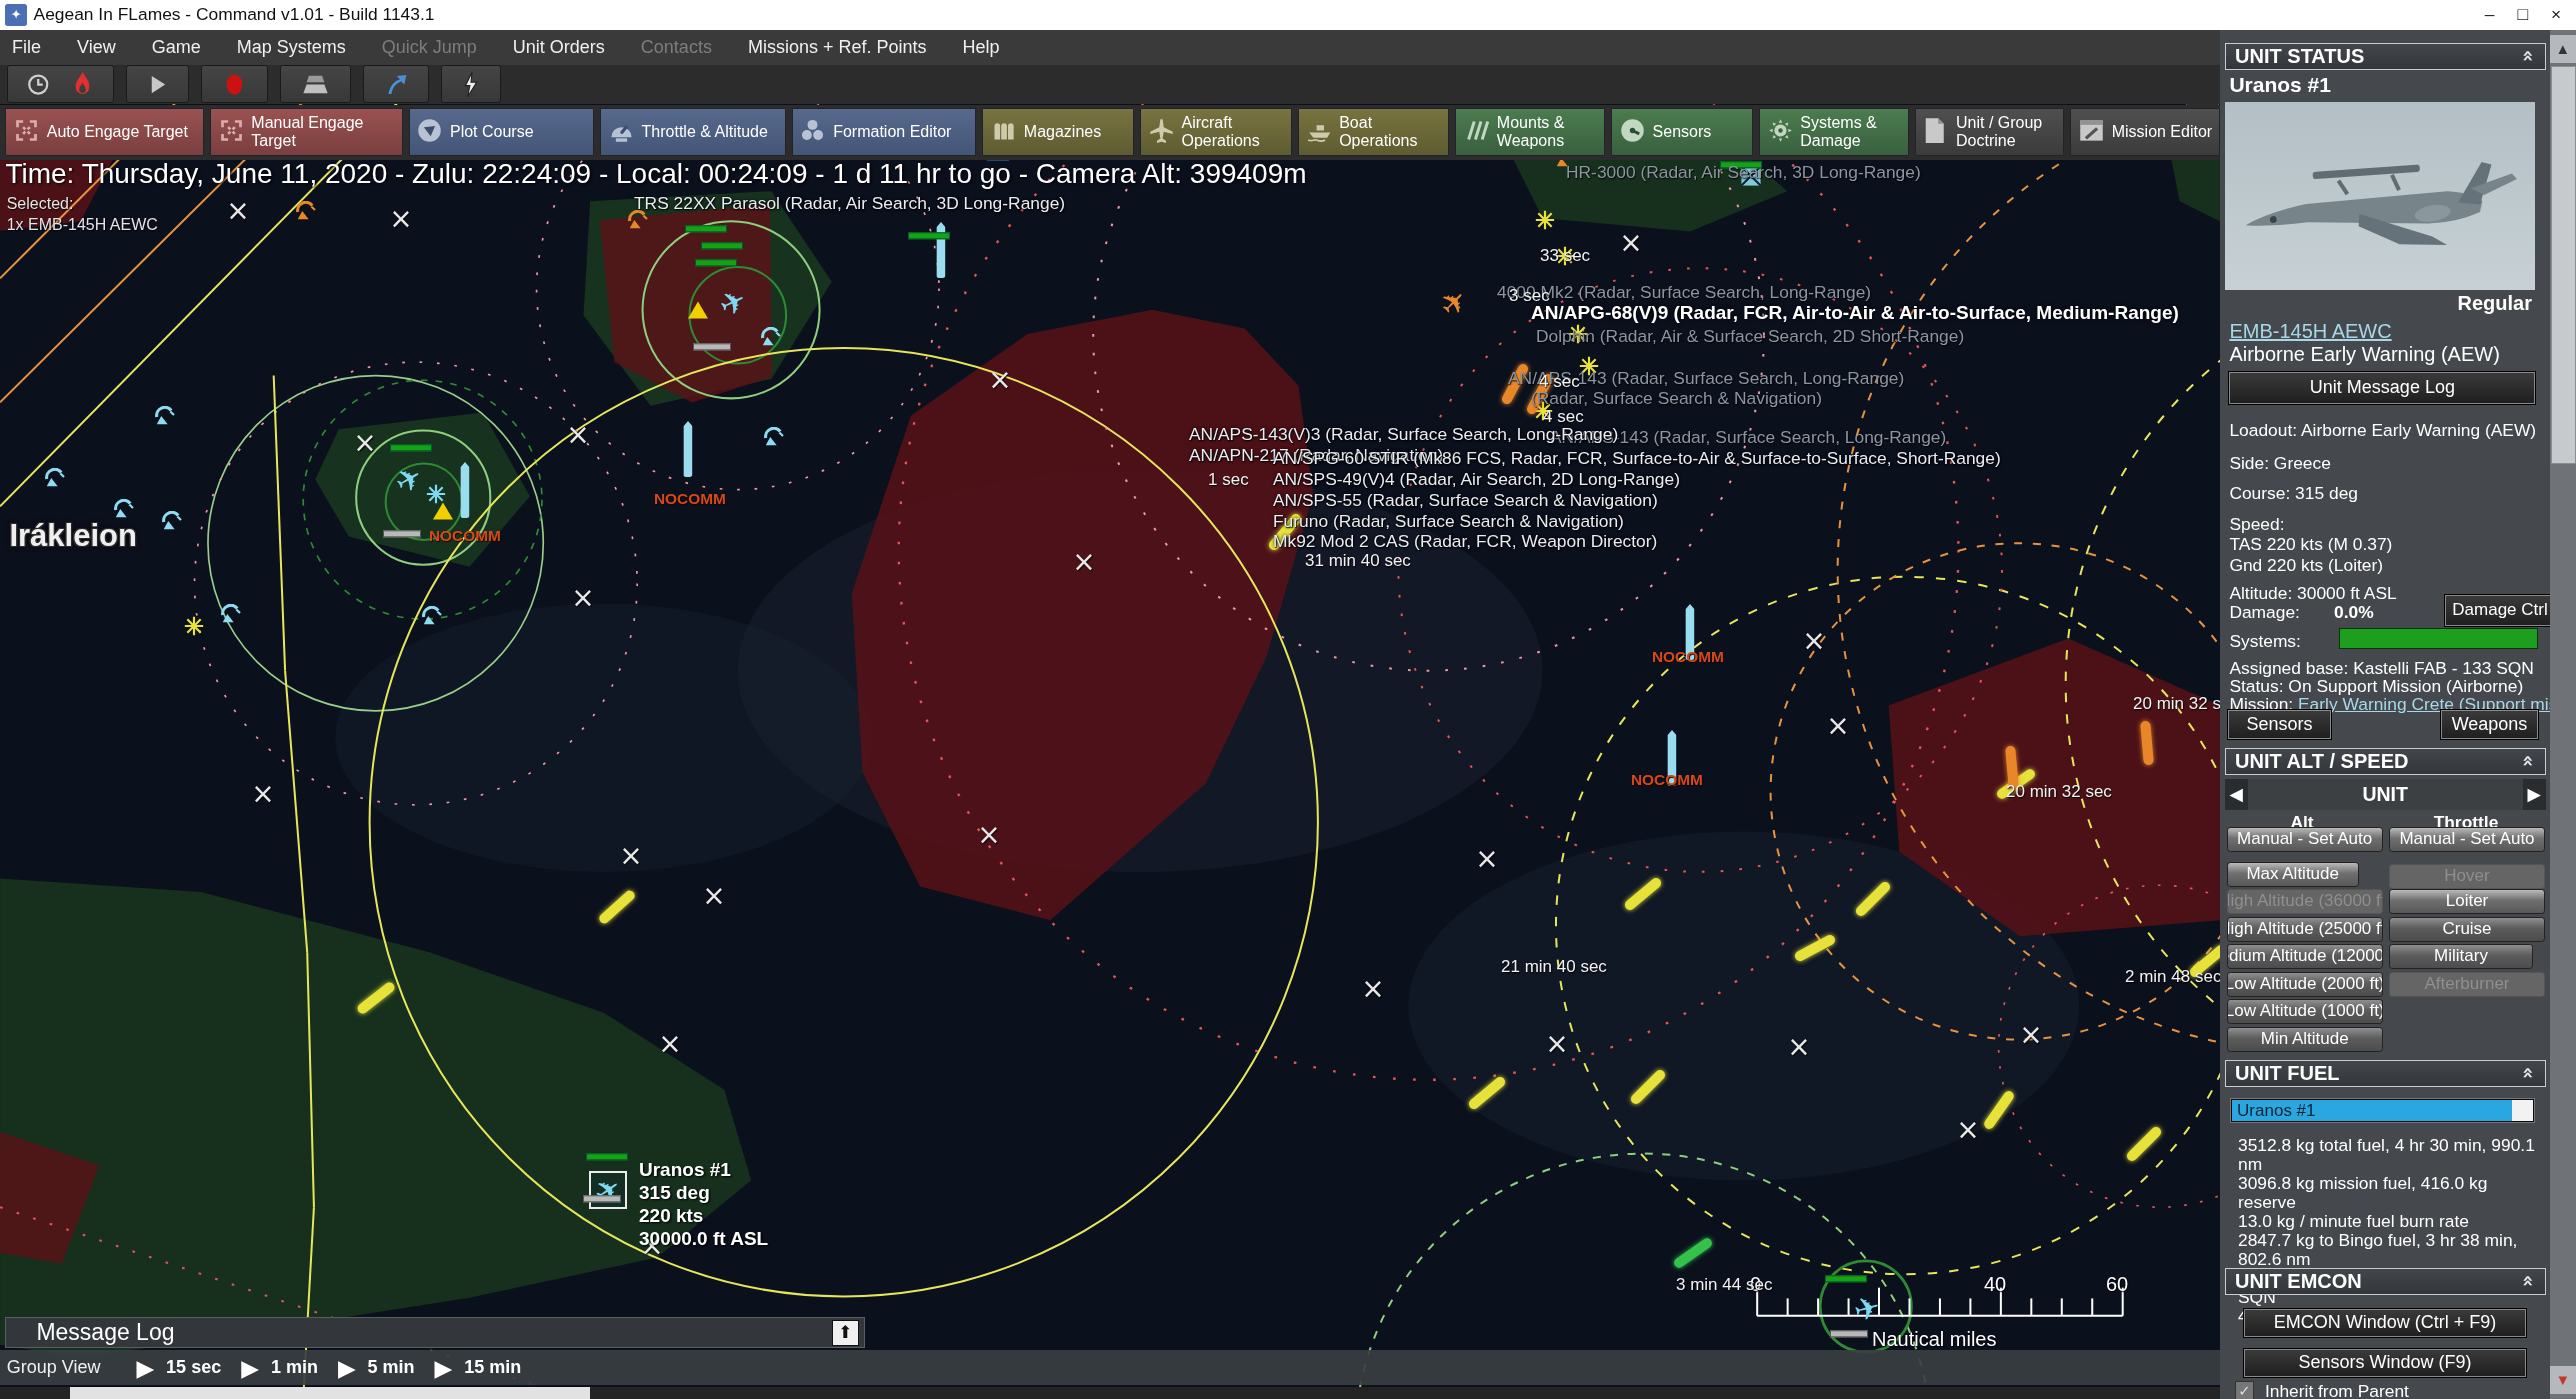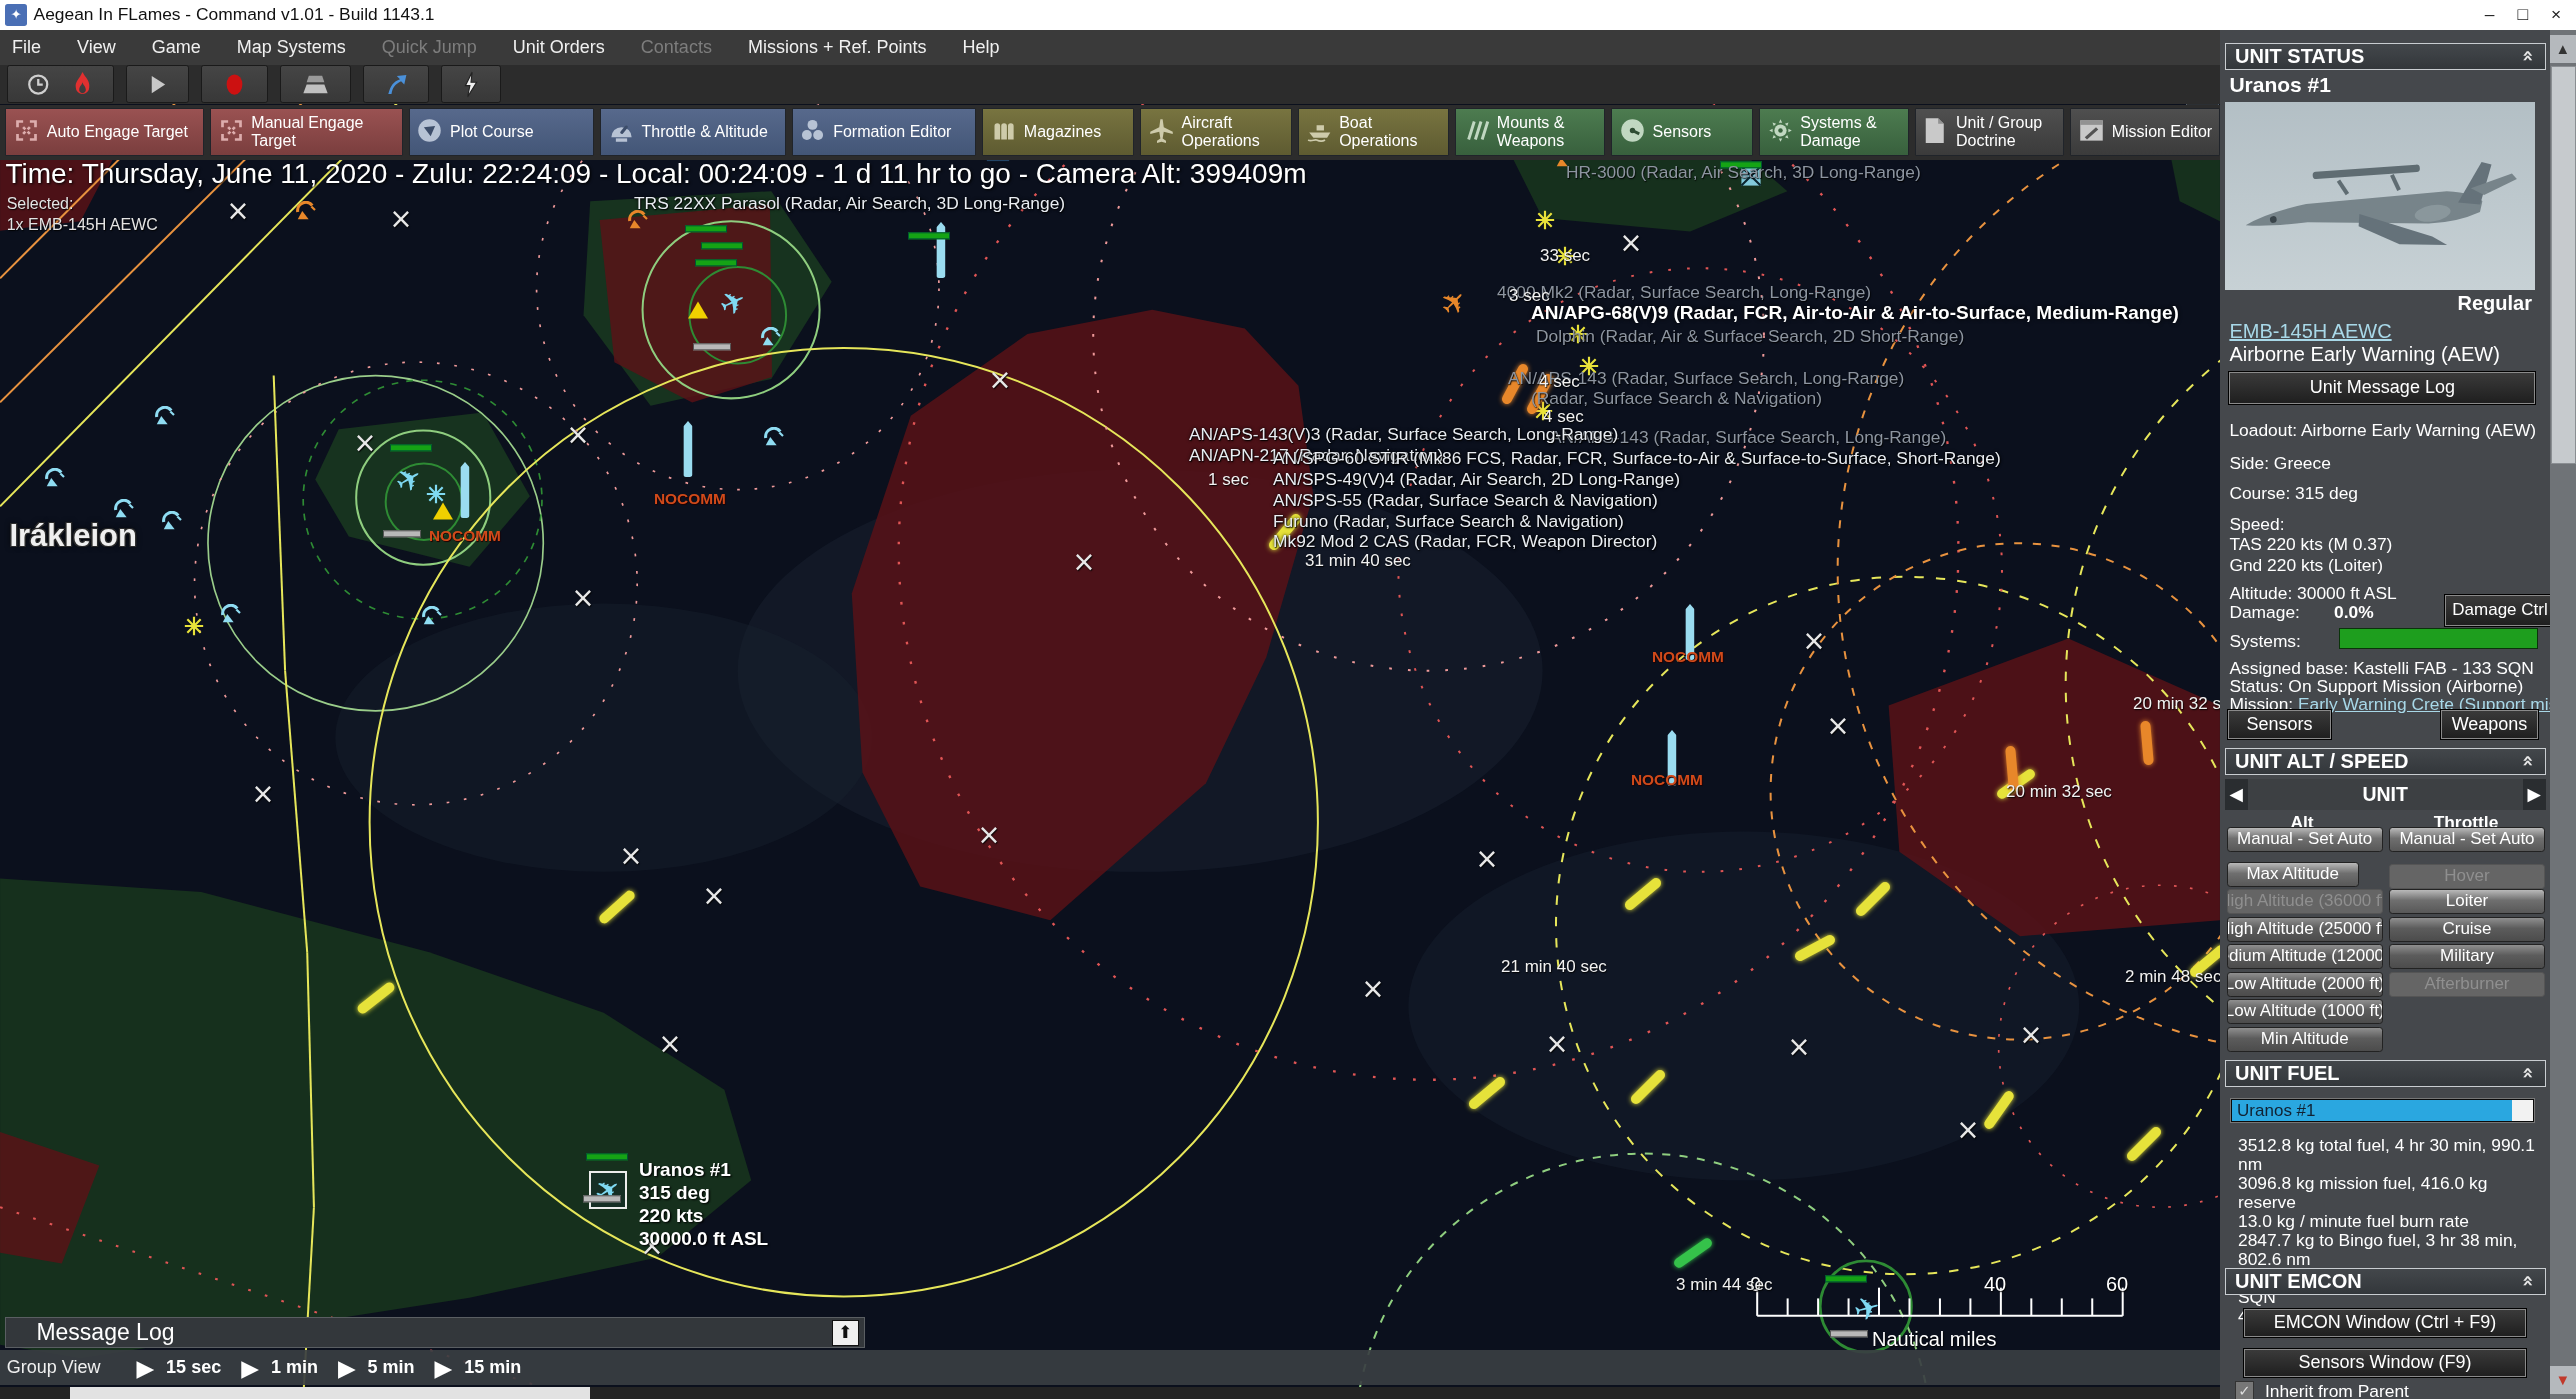--- a/index.html
+++ b/index.html
@@ -688,17 +688,17 @@
       <div class="ab disabled" style="left: 6.7px; width: 156px; top: 859px;">High Altitude (36000 ft)</div>
       <div class="ab normal" style="left: 6.7px; width: 156px; top: 887px;">High Altitude (25000 ft)</div>
       <div class="ab normal" style="left: 6.7px; width: 156px; top: 914px;">Medium Altitude (12000 ft)</div>
       <div class="ab normal" style="left: 6.7px; width: 156px; top: 942px;">Low Altitude (2000 ft)</div>
       <div class="ab normal" style="left: 6.7px; width: 156px; top: 969px;">Low Altitude (1000 ft)</div>
       <div class="ab normal" style="left: 6.7px; width: 156px; top: 997px;">Min Altitude</div>
       <div class="ab bright" style="left: 169px; width: 156px; top: 797px;">Manual - Set Auto</div>
       <div class="ab disabled" style="left: 169px; width: 156px; top: 834px;">Hover</div>
       <div class="ab bright" style="left: 169px; width: 156px; top: 859px;">Loiter</div>
       <div class="ab normal" style="left: 169px; width: 156px; top: 887px;">Cruise</div>
-      <div class="ab normal" style="left: 169px; width: 156px; top: 914px;">Military</div>
+      <div class="ab normal" style="left: 169px; width: 144px; top: 914px;">Military</div>
       <div class="ab disabled" style="left: 169px; width: 156px; top: 942px;">Afterburner</div>
     </div>
 </div>
 
 
 </body></html>

